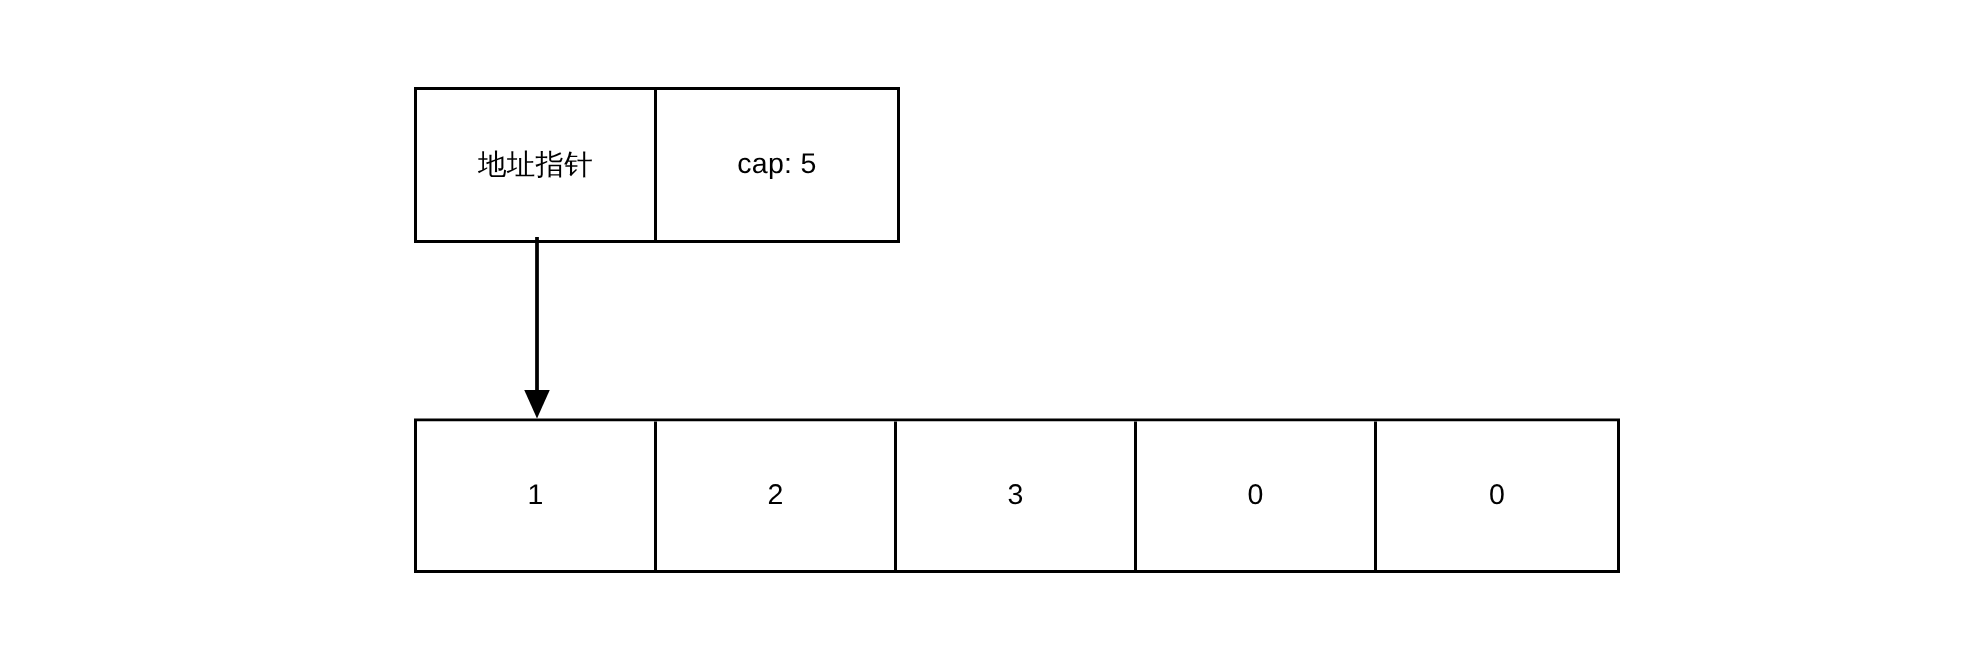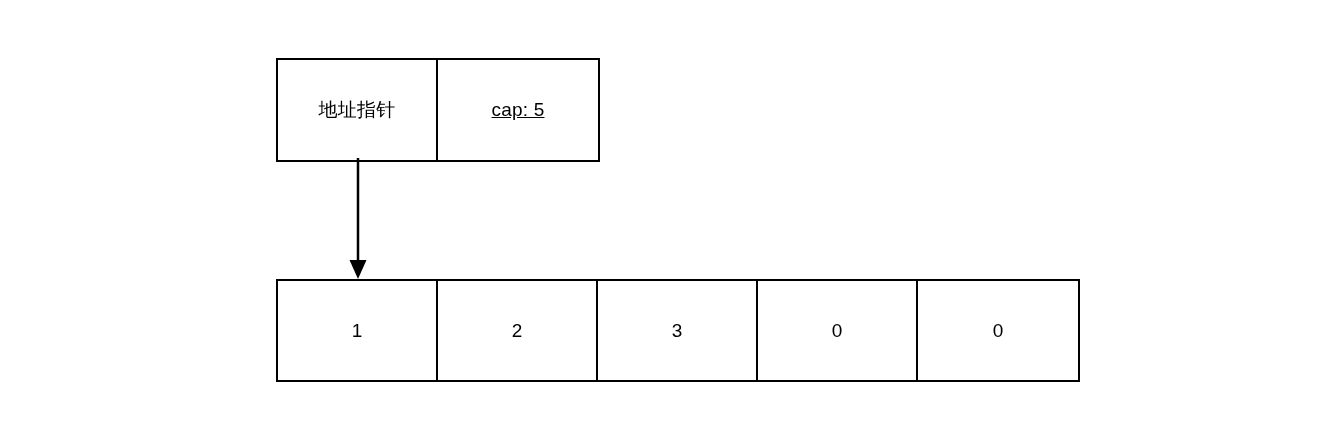--- a/index.html
+++ b/index.html
@@ -41,21 +41,20 @@
     display: flex;
     align-items: center;
     justify-content: center;
     border-right: 2.5px solid #000000;
     font-size: 19px;
     letter-spacing: 0.2px;
     background: #ffffff;
   }
   .slice-header .cell:last-child {
     border-right: none;
-    text-decoration: underline;
   }
 
   
   .backing-array {
     position: absolute;
     left: 276px;
     top: 279px;
     display: flex;
     border: 2.5px solid #000000;
     box-sizing: border-box;

